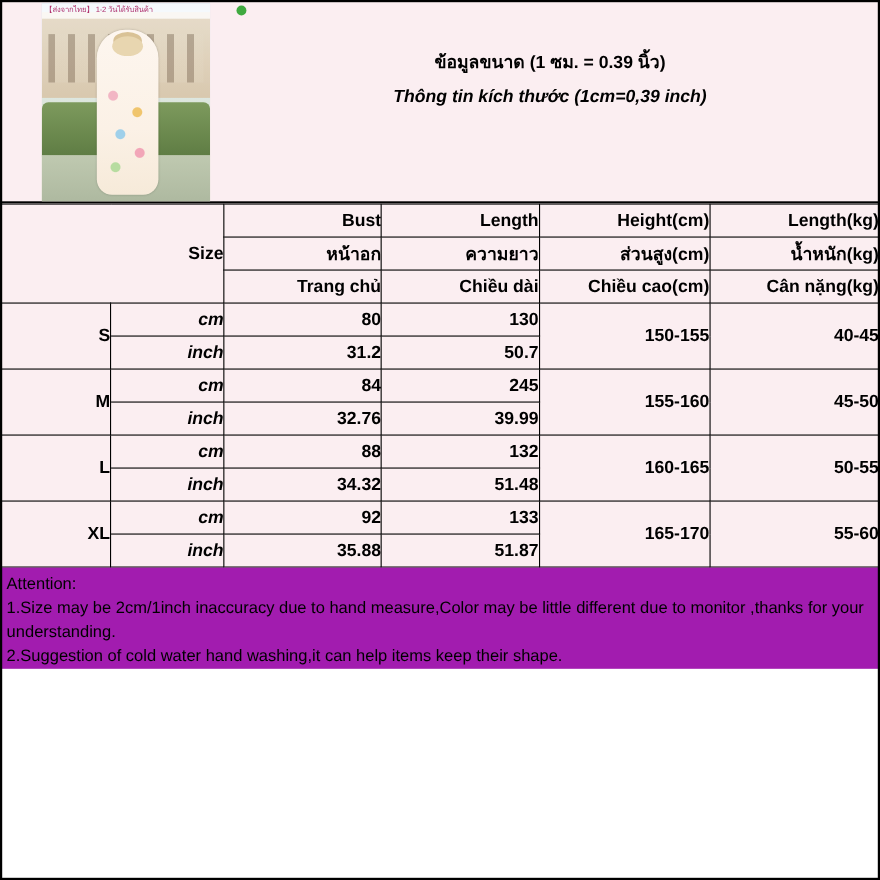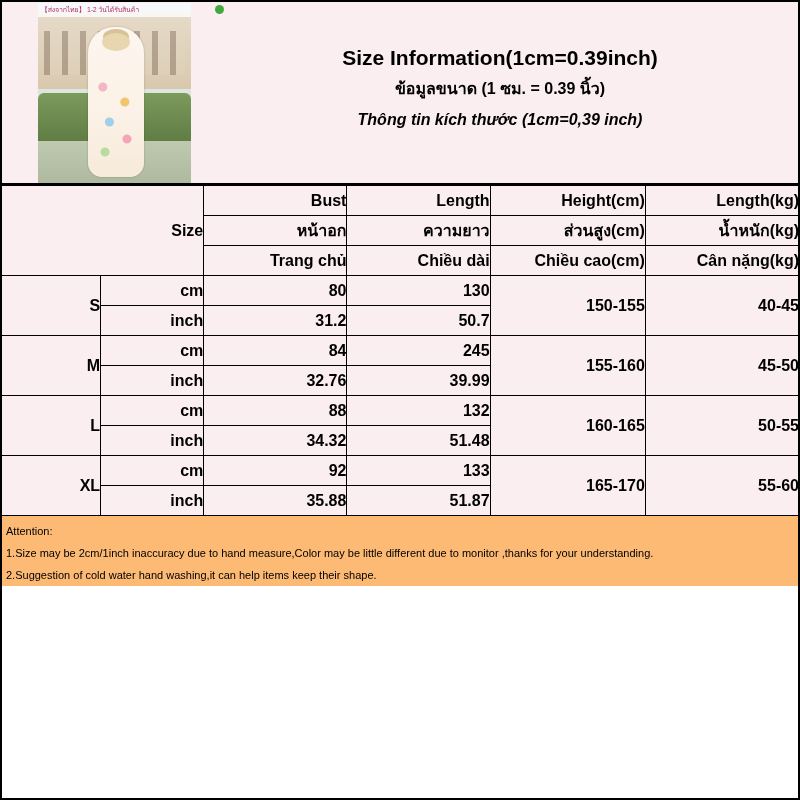--- a/index.html
+++ b/index.html
@@ -154,35 +154,35 @@
     background: #fbeef1;
   }
   td.size-head {
     font-size: 26px;
     font-weight: bold;
   }
   td.col-hdr {
     font-size: 16px;
     font-weight: bold;
   }
-  td.unit { font-size: 15px; }
+  td.unit { font-size: 15px; font-style: italic; }
   td.sizename { font-size: 18px; }
   .c0 { width: 100px; }
   .c1 { width: 103px; }
   .c2 { width: 143px; }
   .c3 { width: 143px; }
   .c4 { width: 155px; }
   .c5 { width: 154px; }
 
   
   .attention {
     border-top: 0;
     padding: 4px 6px 0 6px;
-    background: #fdba74;
-    font-size: 11px;
+    background: #a21caf;
+    font-size: 15px;
     line-height: 22px;
   }
   .attention div { white-space: normal; }
   .footer-band {
     position: absolute;
     left: 0;
     bottom: 0;
     width: 800px;
     height: 36px;
     background: #ffffff;
@@ -207,21 +207,20 @@
       <div class="bldg"></div>
       <div class="hedge"></div>
       <div class="ground"></div>
       <div class="model"></div>
       <div class="badge">【ส่งจากไทย】 1-2 วันได้รับสินค้า</div>
     </div>
 
     <div class="green-dot"></div>
 
     <div class="title-block">
-      <div class="title-line en">Size Information(1cm=0.39inch)</div>
       <div class="title-line th">ข้อมูลขนาด (1 ซม. = 0.39 นิ้ว)</div>
       <div class="title-line vi">Thông tin kích thước (1cm=0,39 inch)</div>
     </div>
   </div>
 
   <table class="size-table">
     <colgroup>
       <col class="c0">
         <col class="c1">
         <col class="c2">

